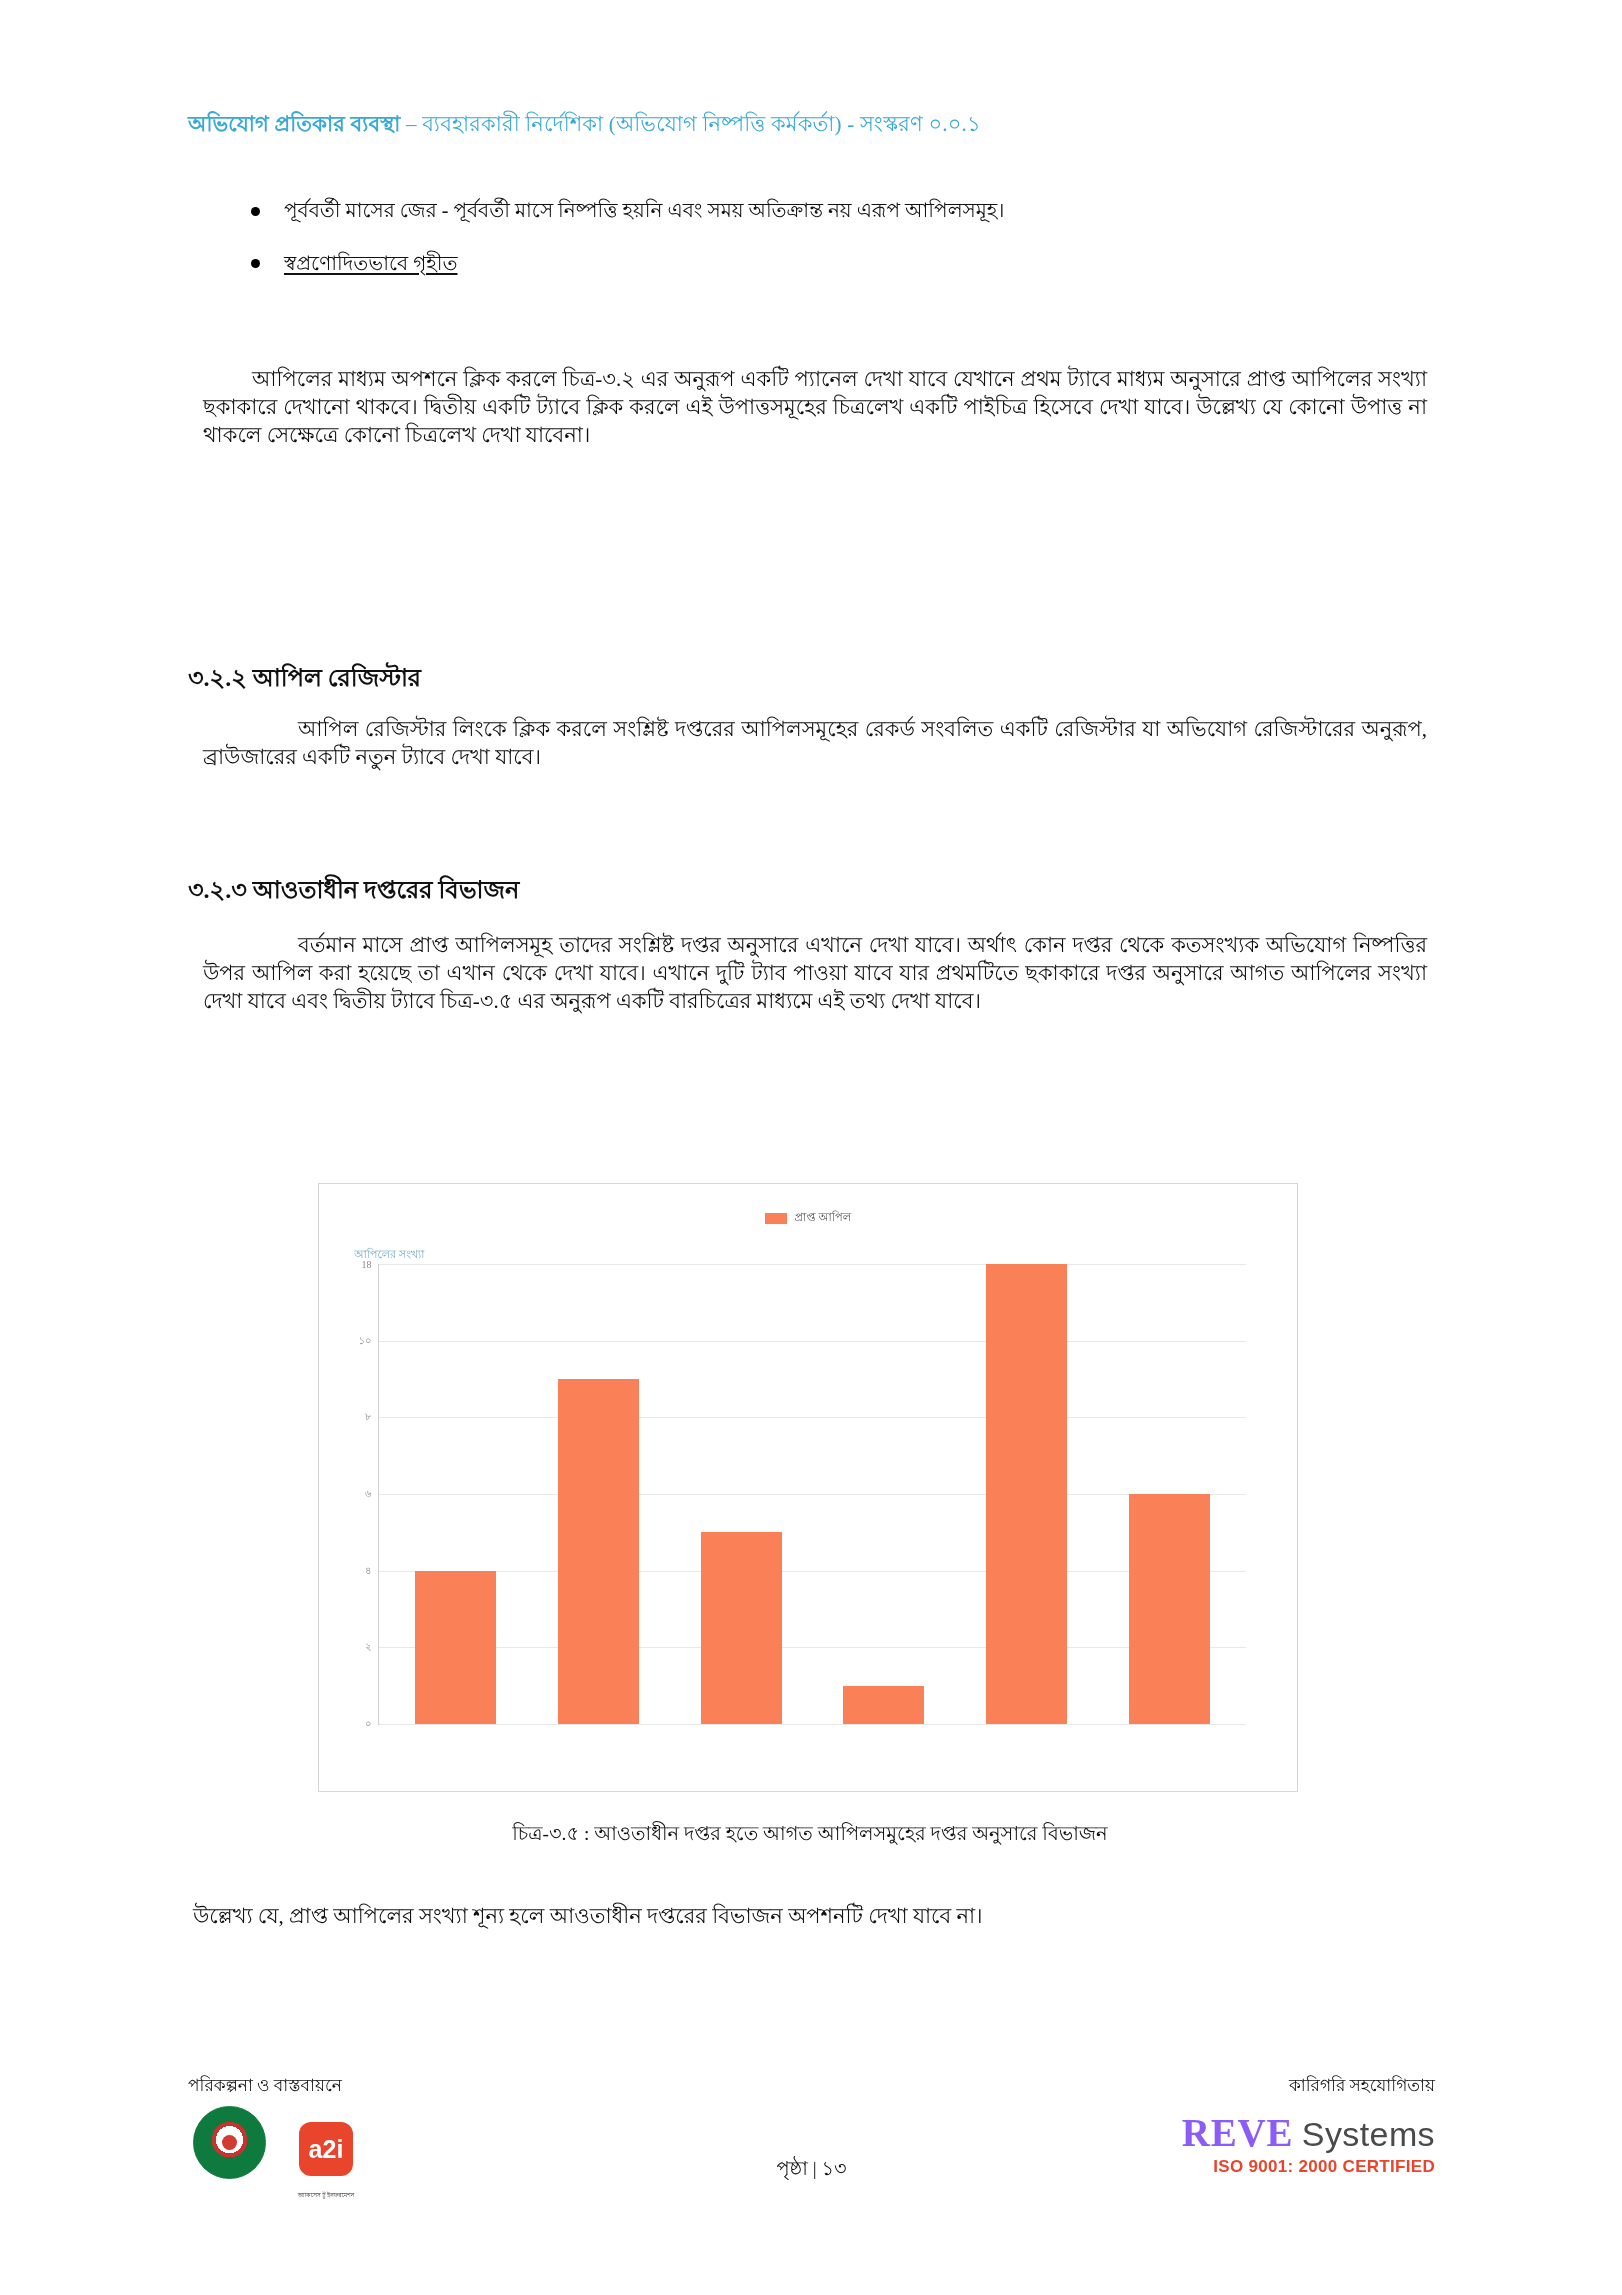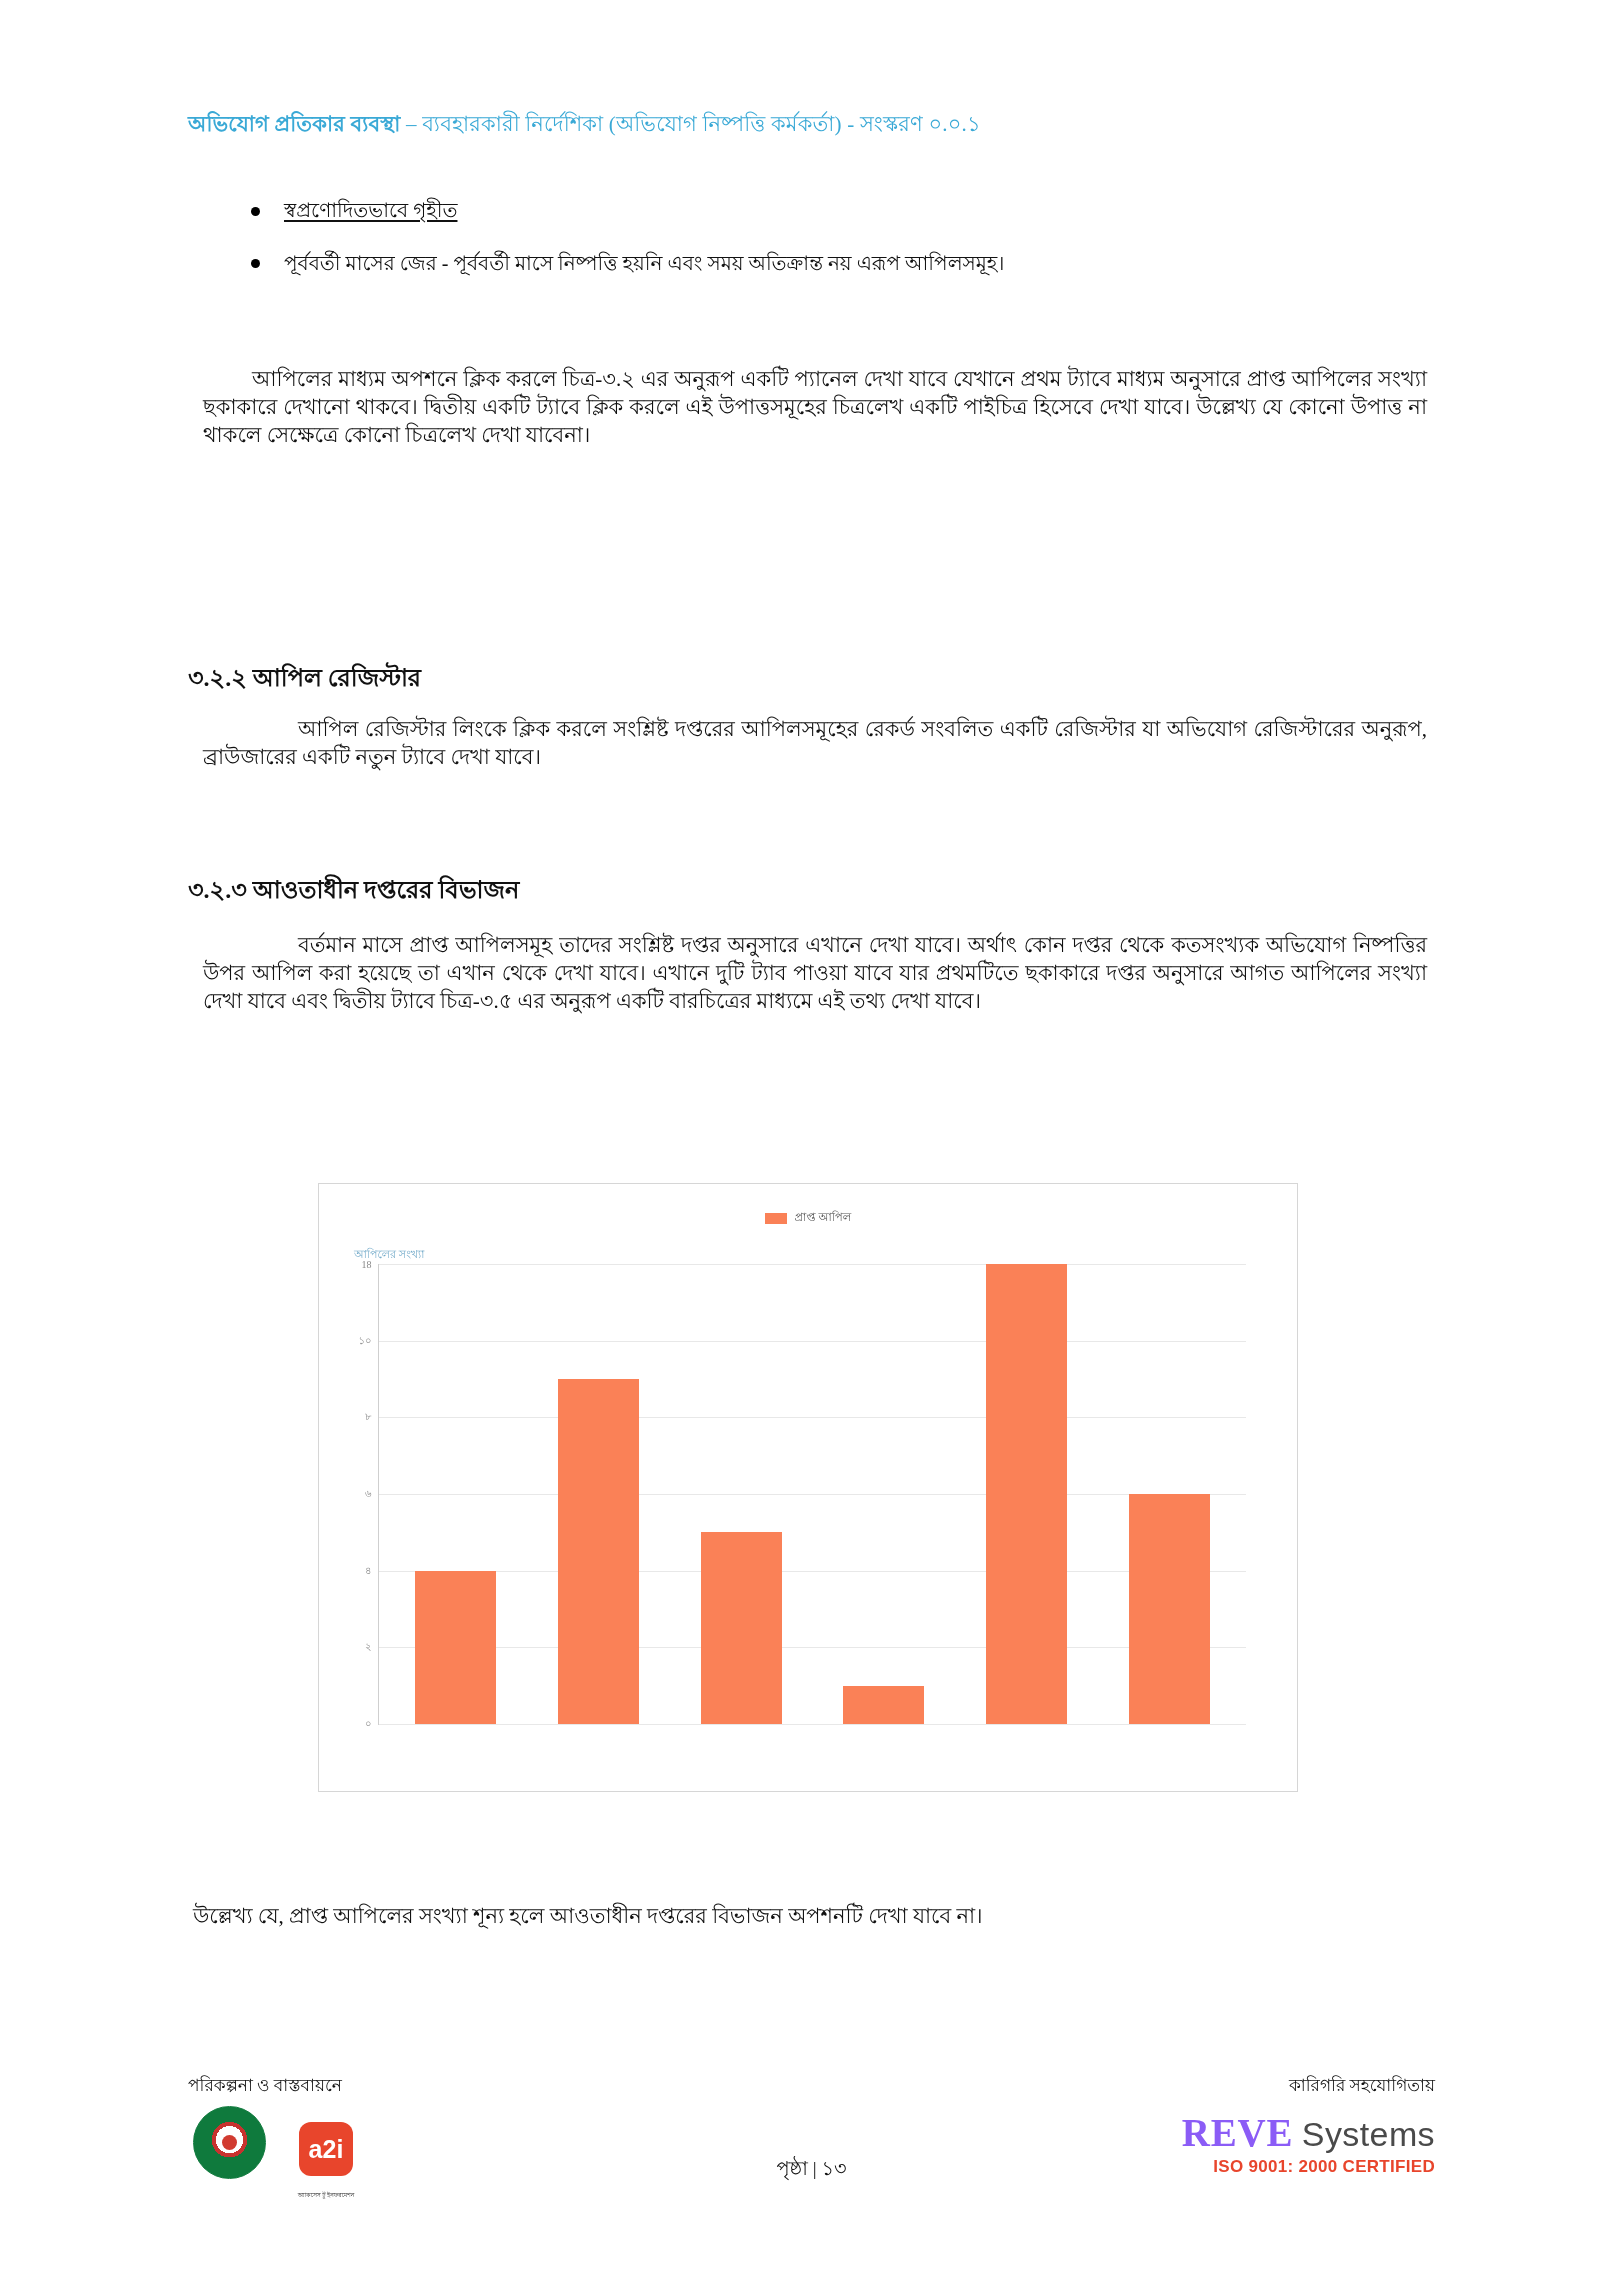--- a/index.html
+++ b/index.html
@@ -310,22 +310,22 @@
 </head>
 <body>
 
 <div class="page">
 
   <div class="doc-header">
     <span class="hdr-bold">অভিযোগ প্রতিকার ব্যবস্থা</span><span> – ব্যবহারকারী নির্দেশিকা (অভিযোগ নিষ্পত্তি কর্মকর্তা) - সংস্করণ ০.০.১</span>
   </div>
 
   <ul class="bullet-list">
+    <li><span>পূর্ববর্তী মাসের জের - পূর্ববর্তী মাসে নিষ্পত্তি হয়নি এবং সময় অতিক্রান্ত নয় এরূপ আপিলসমূহ।</span></li>
     <li><span class="u">স্বপ্রণোদিতভাবে গৃহীত</span></li>
-    <li><span>পূর্ববর্তী মাসের জের - পূর্ববর্তী মাসে নিষ্পত্তি হয়নি এবং সময় অতিক্রান্ত নয় এরূপ আপিলসমূহ।</span></li>
   </ul>
 
   <div class="para p1">আপিলের মাধ্যম অপশনে ক্লিক করলে চিত্র-৩.২ এর অনুরূপ একটি প্যানেল দেখা যাবে যেখানে প্রথম ট্যাবে মাধ্যম অনুসারে প্রাপ্ত আপিলের সংখ্যা ছকাকারে দেখানো থাকবে। দ্বিতীয় একটি ট্যাবে ক্লিক করলে এই উপাত্তসমূহের চিত্রলেখ একটি পাইচিত্র হিসেবে দেখা যাবে। উল্লেখ্য যে কোনো উপাত্ত না থাকলে সেক্ষেত্রে কোনো চিত্রলেখ দেখা যাবেনা।</div>
 
   <div class="heading h-322">৩.২.২ আপিল রেজিস্টার</div>
   <div class="para p2">আপিল রেজিস্টার লিংকে ক্লিক করলে সংশ্লিষ্ট দপ্তরের আপিলসমূহের রেকর্ড সংবলিত একটি রেজিস্টার যা অভিযোগ রেজিস্টারের অনুরূপ, ব্রাউজারের একটি নতুন ট্যাবে দেখা যাবে।</div>
 
   <div class="heading h-323">৩.২.৩ আওতাধীন দপ্তরের বিভাজন</div>
   <div class="para p3">বর্তমান মাসে প্রাপ্ত আপিলসমূহ তাদের সংশ্লিষ্ট দপ্তর অনুসারে এখানে দেখা যাবে। অর্থাৎ কোন দপ্তর থেকে কতসংখ্যক অভিযোগ নিষ্পত্তির উপর আপিল করা হয়েছে তা এখান থেকে দেখা যাবে। এখানে দুটি ট্যাব পাওয়া যাবে যার প্রথমটিতে ছকাকারে দপ্তর অনুসারে আগত আপিলের সংখ্যা দেখা যাবে এবং দ্বিতীয় ট্যাবে চিত্র-৩.৫ এর অনুরূপ একটি বারচিত্রের মাধ্যমে এই তথ্য দেখা যাবে।</div>
 
@@ -362,20 +362,21 @@
         <div class="bar" style="height: 33.3333%; background: rgb(250, 129, 87);"></div>
         <div class="bar" style="height: 75%; background: rgb(250, 129, 87);"></div>
         <div class="bar" style="height: 41.6667%; background: rgb(250, 129, 87);"></div>
         <div class="bar" style="height: 8.33333%; background: rgb(250, 129, 87);"></div>
         <div class="bar" style="height: 100%; background: rgb(250, 129, 87);"></div>
         <div class="bar" style="height: 50%; background: rgb(250, 129, 87);"></div>
       </div>
     </div>
   </div>
 
+  <div class="fig-caption">চিত্র-৩.৫ : আওতাধীন দপ্তর হতে আগত আপিলসমুহের দপ্তর অনুসারে বিভাজন</div>
 
   <div class="para p4">উল্লেখ্য যে, প্রাপ্ত আপিলের সংখ্যা শূন্য হলে আওতাধীন দপ্তরের বিভাজন অপশনটি দেখা যাবে না।</div>
 
   <div class="footer-left-label">পরিকল্পনা ও বাস্তবায়নে</div>
   <div class="footer-right-label">কারিগরি সহযোগিতায়</div>
 
   <div class="logo-govt"></div>
   <div class="logo-a2i">
     <div class="a2i-badge">a2i</div>
     <div class="a2i-sub">অ্যাকসেস টু ইনফরমেশন</div>

